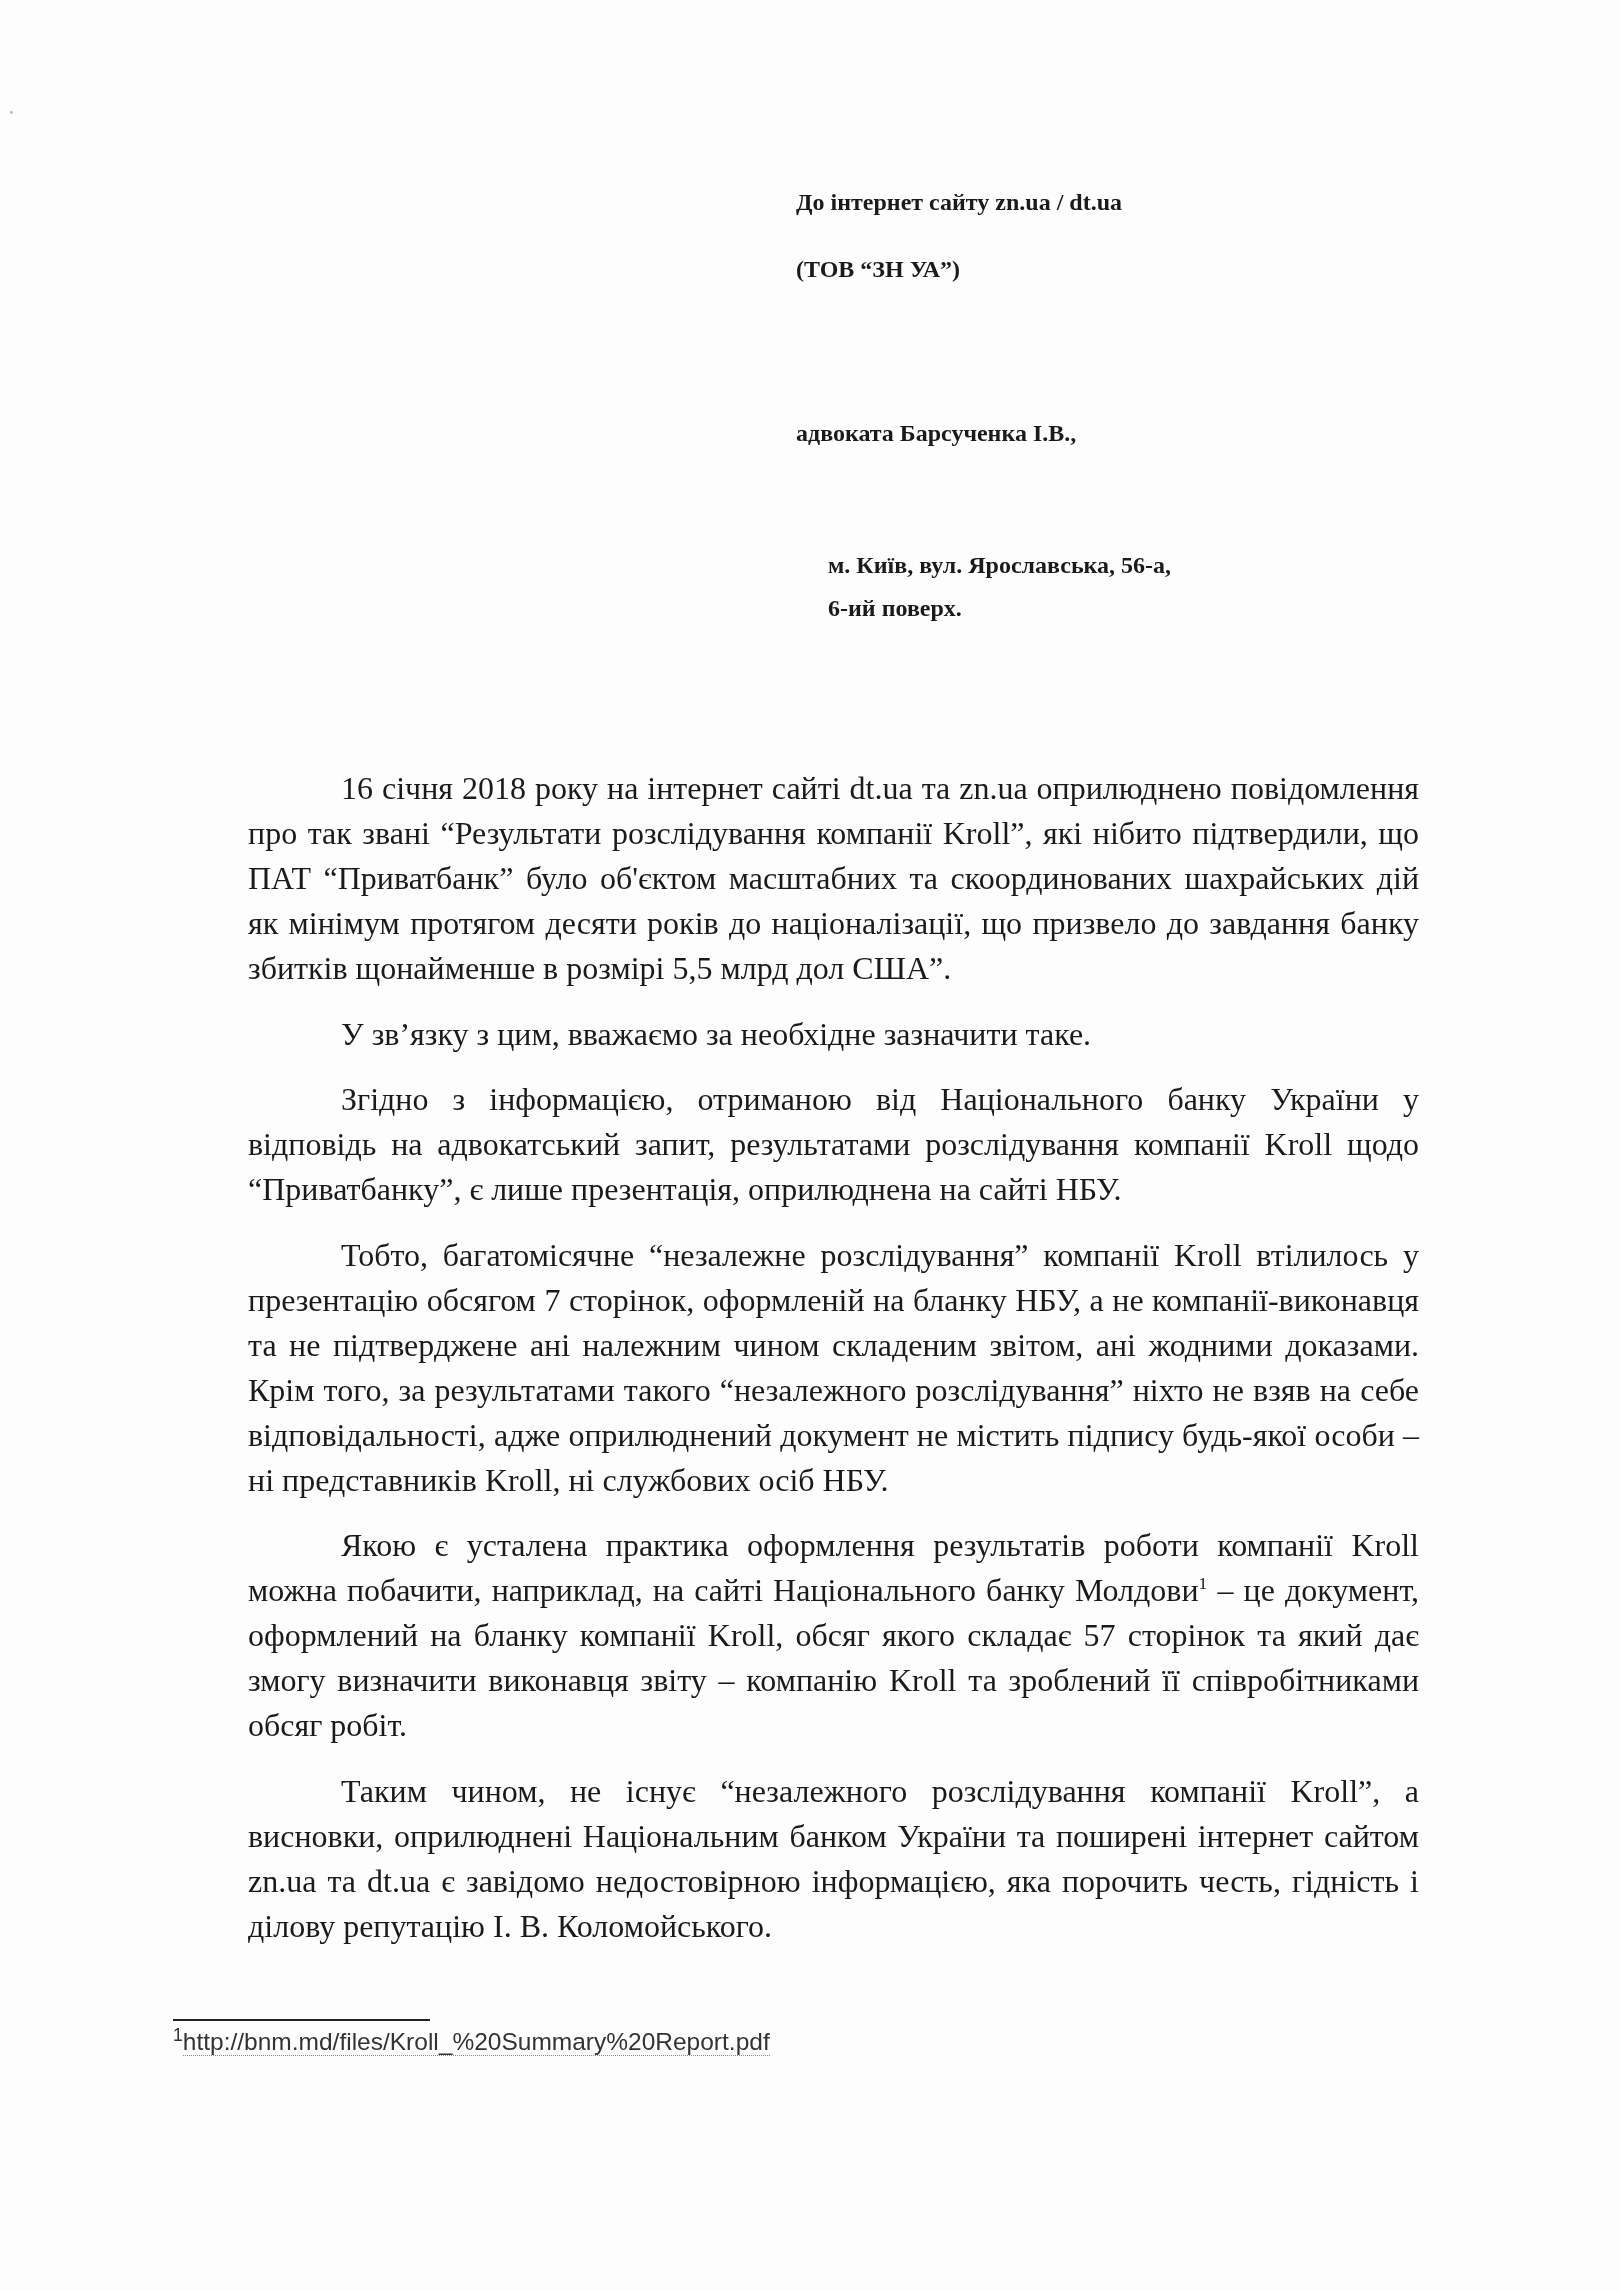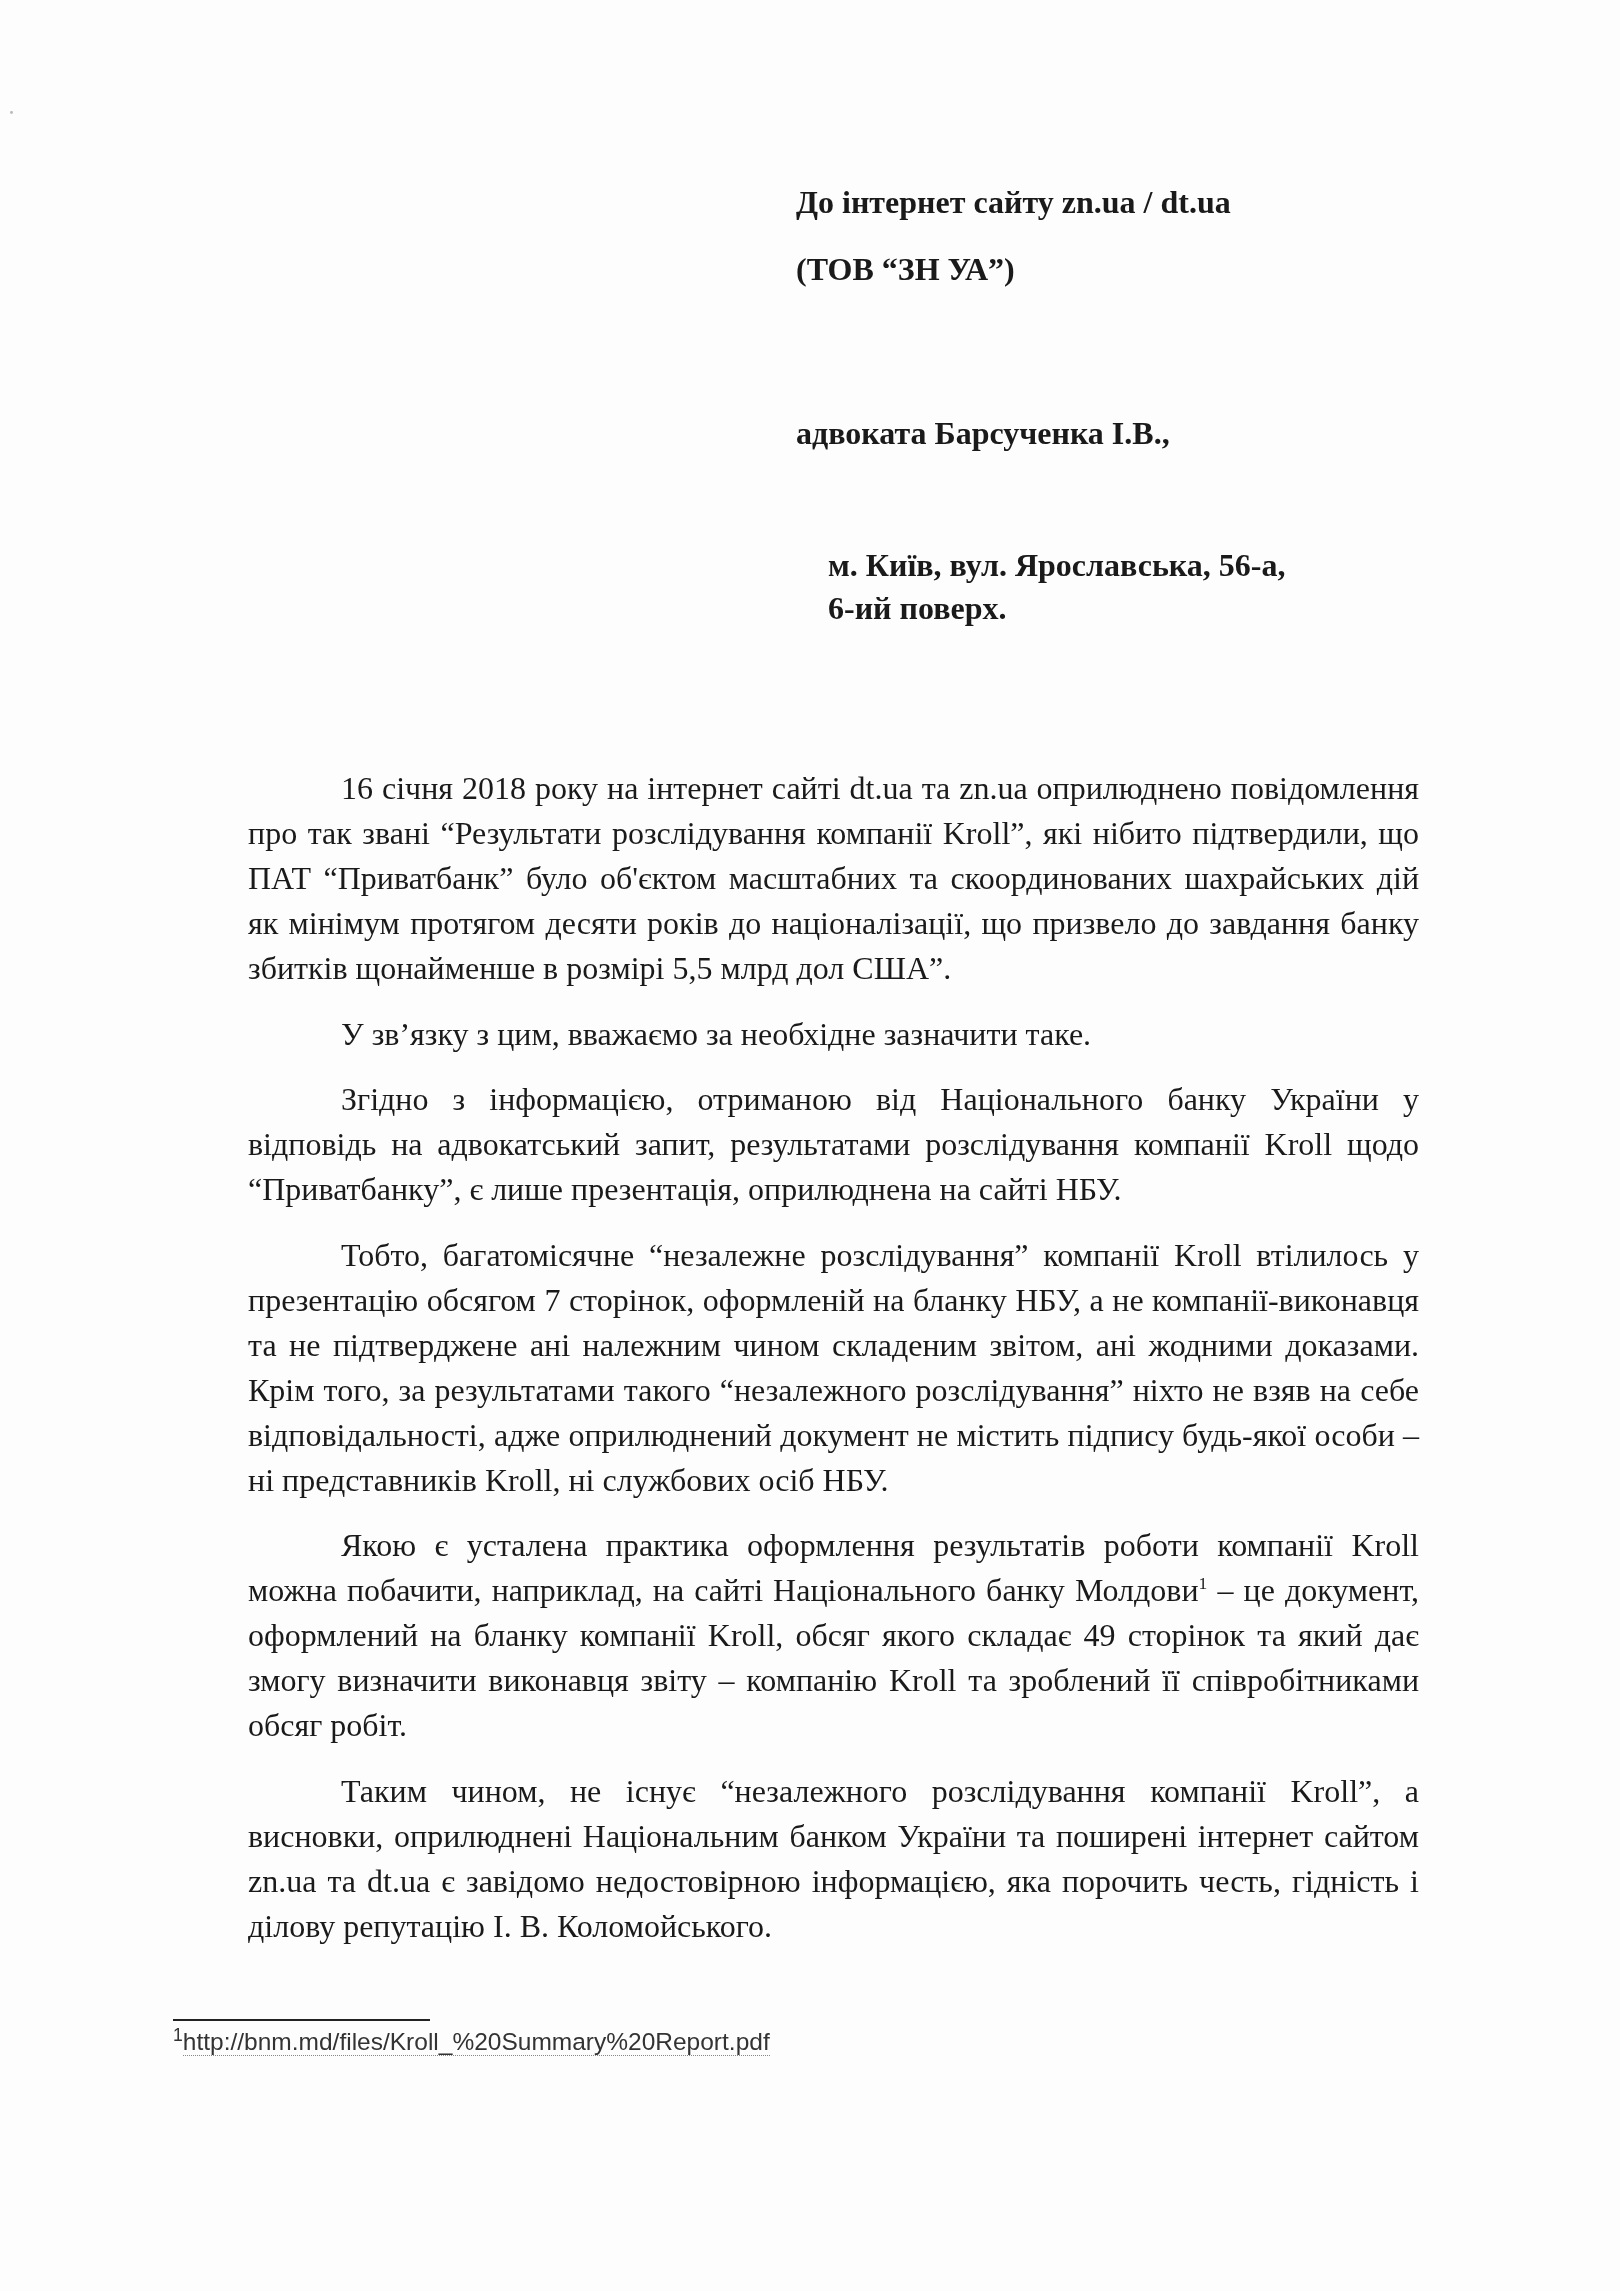--- a/index.html
+++ b/index.html
@@ -1,19 +1,19 @@
 <!DOCTYPE html>
 <html><head>
   <meta charset="utf-8">
   <style>
     html, body { margin: 0; padding: 0; background: #ffffff; }
     body { width: 1620px; height: 2292px; position: relative; overflow: hidden;
            font-family: "Liberation Serif", "DejaVu Serif", serif; color: #1a1a1a; }
     .page { position: absolute; inset: 0; background: #fdfdfd; }
-    .addr { position: absolute; left: 796px; font-weight: bold; font-size: 32px; line-height: 43px; }
+    .addr { position: absolute; left: 796px; font-weight: bold; font-size: 24px; line-height: 43px; }
     .addr div { white-space: nowrap; }
     .addr-site { top: 181px; }
     .addr-company { top: 248px; }
     .addr-lawyer { top: 412px; }
     .addr-location { top: 544px; margin-left: 32px; }
     .body { position: absolute; left: 248px; width: 1171px; top: 766px;
             font-size: 32px; line-height: 45px; text-align: justify; }
     .body p { margin: 0 0 20.6px 0; text-indent: 93px; }
     sup { font-size: 17.6px; line-height: 0; vertical-align: super; }
     .fn-rule { position: absolute; left: 173px; top: 2019px; width: 257px; height: 2px; background: #222; }
@@ -42,21 +42,21 @@
   <div class="addr addr-location">
     <div>м. Київ,  вул. Ярославська, 56-а,</div>
     <div>6-ий поверх.</div>
   </div>
 
   <div class="body">
     <p>16 січня 2018 року на інтернет сайті dt.ua та zn.ua оприлюднено повідомлення про так звані “Результати розслідування компанії Kroll”, які нібито підтвердили, що ПАТ “Приватбанк” було об'єктом масштабних та скоординованих шахрайських дій як мінімум протягом десяти років до націоналізації, що призвело до завдання банку збитків щонайменше в розмірі 5,5 млрд дол США”.</p>
     <p>У зв’язку з цим, вважаємо за необхідне зазначити таке.</p>
     <p>Згідно з інформацією, отриманою від Національного банку України у відповідь на адвокатський запит, результатами розслідування компанії Kroll щодо “Приватбанку”, є лише презентація, оприлюднена на сайті НБУ.</p>
     <p>Тобто, багатомісячне “незалежне розслідування” компанії Kroll втілилось у презентацію обсягом 7 сторінок, оформленій на бланку НБУ, а не компанії-виконавця та не підтверджене ані належним чином складеним звітом, ані жодними доказами. Крім того, за результатами такого “незалежного розслідування”  ніхто не взяв на себе відповідальності, адже оприлюднений документ не містить підпису будь-якої особи – ні представників Kroll, ні службових осіб НБУ.</p>
-    <p><span>Якою є усталена практика оформлення результатів роботи компанії Kroll можна побачити, наприклад, на сайті Національного банку Молдови</span><sup>1</sup><span> – це документ, оформлений на бланку компанії Kroll, обсяг якого складає 49 сторінок та який дає змогу визначити виконавця звіту – компанію Kroll та зроблений її співробітниками обсяг робіт.</span></p>
+    <p><span>Якою є усталена практика оформлення результатів роботи компанії Kroll можна побачити, наприклад, на сайті Національного банку Молдови</span><sup>1</sup><span> – це документ, оформлений на бланку компанії Kroll, обсяг якого складає 57 сторінок та який дає змогу визначити виконавця звіту – компанію Kroll та зроблений її співробітниками обсяг робіт.</span></p>
     <p>Таким чином, не існує “незалежного розслідування компанії Kroll”, а висновки, оприлюднені Національним банком України та поширені інтернет сайтом zn.ua та dt.ua є завідомо недостовірною інформацією, яка порочить честь, гідність і ділову репутацію І. В. Коломойського.</p>
   </div>
 
   <div class="fn-rule"></div>
   <div class="footnote">
     <sup>1</sup><a>http://bnm.md/files/Kroll_%20Summary%20Report.pdf</a>
   </div>
 </div>
 
 

